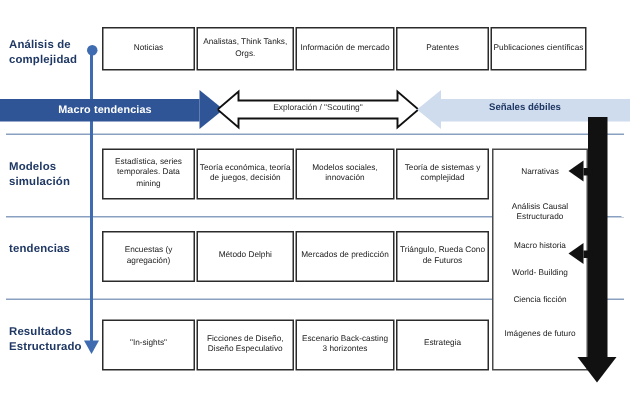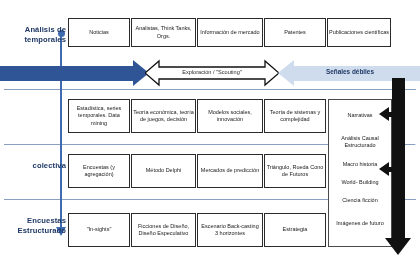--- a/index.html
+++ b/index.html
@@ -28,21 +28,21 @@
     width: 412px;
     height: 1px;
     background: #8aa0c0;
   }
 
   
   .row-label {
     position: absolute;
     left: 6px;
     width: 60px;
-    text-align: right;
+    text-align: left;
     font-weight: bold;
     font-size: 7.6px;
     line-height: 9.6px;
     color: #1f3864;
     letter-spacing: 0.1px;
   }
 
   
   .vshaft {
     position: absolute;
@@ -239,39 +239,44 @@
   <div class="hrule" style="top:89px;"></div>
   <div class="hrule" style="top:144px;"></div>
   <div class="hrule" style="top:199px;"></div>
 
   <div class="vdot" style="top:30px;"></div>
   <div class="vshaft" style="top:33px; height:196px;"></div>
   <div class="vhead" style="top:227px;"></div>
 
   <div class="row-label" style="top:25px;">
     <div>Análisis de</div>
-    <div>temporales</div>
+    <div>complejidad</div>
+  </div>
+  <div class="row-label" style="top:106px;">
+    <div>Modelos</div>
+    <div>simulación</div>
   </div>
   <div class="row-label" style="top:161px;">
-    <div>colectiva</div>
+    <div>tendencias</div>
   </div>
   <div class="row-label" style="top:216px;">
-    <div>Encuestas</div>
+    <div>Resultados</div>
     <div>Estructurado</div>
   </div>
 
   <div class="box" style="left:68px;  top:18px; width:62px; height:29px;">Noticias</div>
   <div class="box" style="left:131px; top:18px; width:65px; height:29px;">Analistas, Think Tanks, Orgs.</div>
   <div class="box" style="left:197px; top:18px; width:66px; height:29px;">Información de mercado</div>
   <div class="box" style="left:264px; top:18px; width:62px; height:29px;">Patentes</div>
   <div class="box" style="left:327px; top:18px; width:64px; height:29px;">Publicaciones científicas</div>
 
   <div class="band">
     <div class="macro-shaft"></div>
     <div class="macro-head"></div>
+    <div class="macro-text">Macro tendencias</div>
 
     <svg class="dbl" viewBox="0 0 134 28" preserveAspectRatio="none">
       <polygon points="0,14 14,2 14,8 120,8 120,2 134,14 120,26 120,20 14,20 14,26" fill="#ffffff" stroke="#111111" stroke-width="1.3" stroke-linejoin="miter"></polygon>
     </svg>
     <div class="dbl-text">Exploración / "Scouting"</div>
 
     <div class="weak-shaft"></div>
     <div class="weak-head"></div>
     <div class="weak-text">Señales débiles</div>
   </div>

